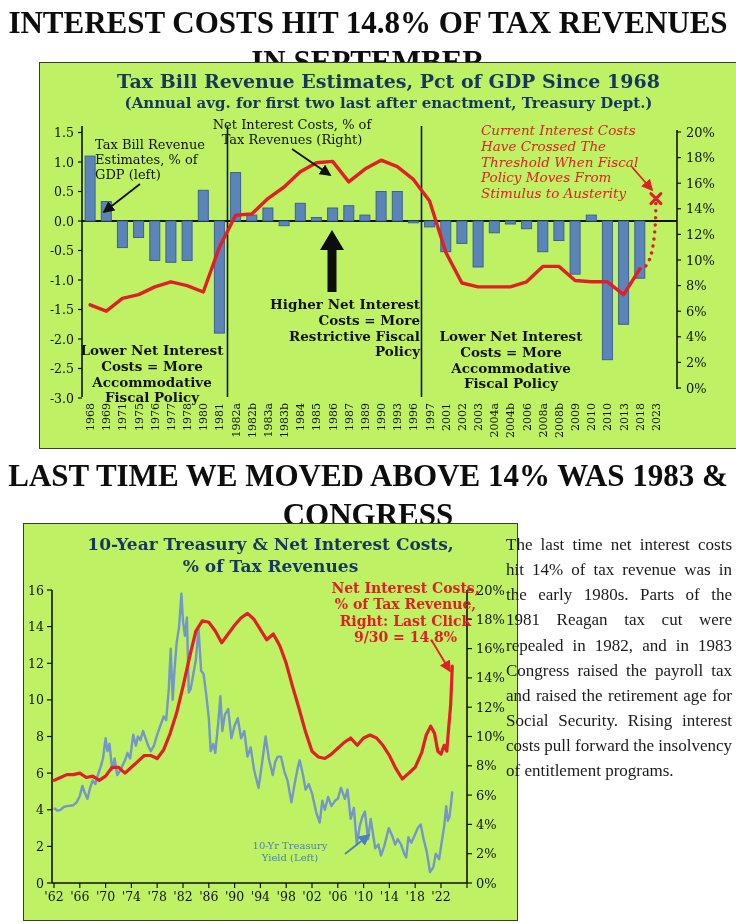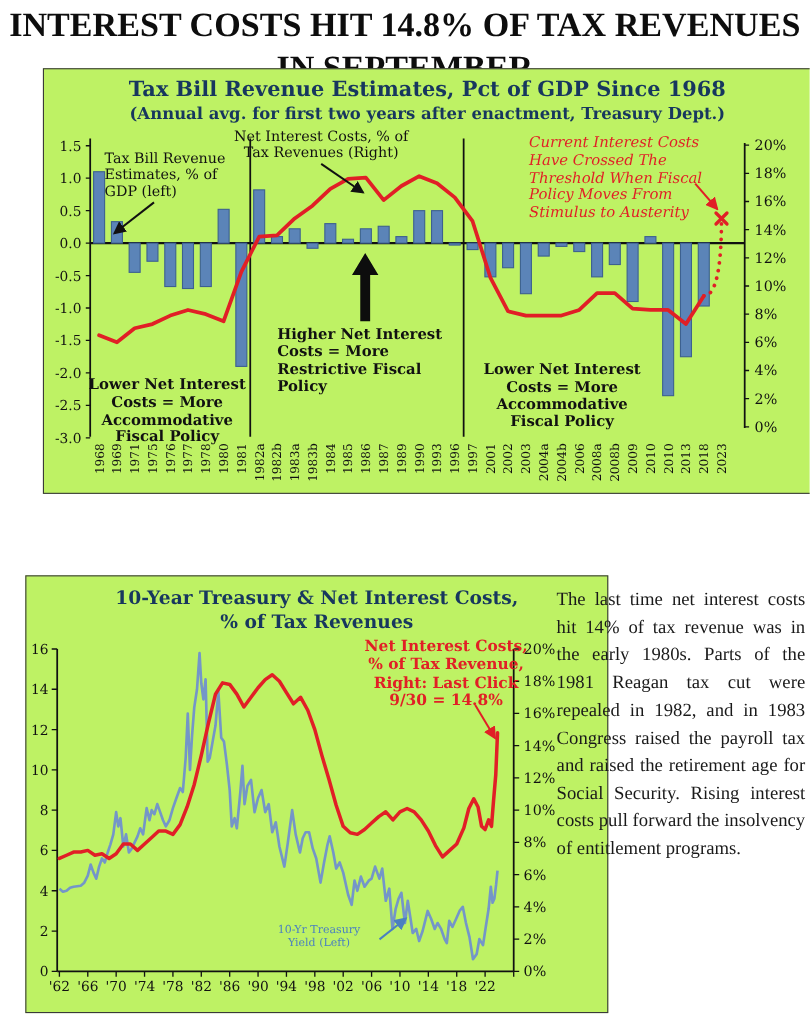--- a/index.html
+++ b/index.html
@@ -21,21 +21,21 @@
 </head>
 <body>
 
 <div class="headline" style="top:4px;">
   <div>INTEREST COSTS HIT 14.8% OF TAX REVENUES</div>
   <div>IN SEPTEMBER</div>
 </div>
 
 <div class="chart-box" style="left:18px;top:62px;width:697px;height:385px;">
   <div class="c-title" style="top:7px;font-size:19px;">Tax Bill Revenue Estimates, Pct of GDP Since 1968</div>
-  <div class="c-title" style="top:31px;font-size:15px;">(Annual avg. for first two years after enactment, Treasury Dept.)</div>
+  <div class="c-title" style="top:31px;font-size:15px;">(Annual avg. for first two last after enactment, Treasury Dept.)</div>
   <svg class="plot" width="697" height="385">
       <defs>
         <marker id="ah1_0" viewBox="0 0 10 10" refX="8.5" refY="5" markerWidth="6.5" markerHeight="6.5" orient="auto-start-reverse">
           <path d="M0,0 L10,5 L0,10 z" fill="#111111"></path>
         </marker>
         <marker id="ah1_1" viewBox="0 0 10 10" refX="8.5" refY="5" markerWidth="6.5" markerHeight="6.5" orient="auto-start-reverse">
           <path d="M0,0 L10,5 L0,10 z" fill="#111111"></path>
         </marker>
         <marker id="ah1_2" viewBox="0 0 10 10" refX="8.5" refY="5" markerWidth="6.5" markerHeight="6.5" orient="auto-start-reverse">
           <path d="M0,0 L10,5 L0,10 z" fill="#e11f26"></path>
@@ -176,38 +176,39 @@
       <div class="ann" style="left: 55px; top: 74px; width: 165px; font-size: 13px; color: rgb(17, 17, 17); text-align: left;">Tax Bill Revenue
 Estimates, % of
 GDP (left)</div>
       <div class="ann" style="left: 167px; top: 54px; width: 170px; font-size: 13px; color: rgb(17, 17, 17); text-align: center;">Net Interest Costs, % of
 Tax Revenues (Right)</div>
       <div class="ann" style="left: 441px; top: 60px; width: 190px; font-size: 13.5px; color: rgb(225, 31, 38); text-align: left; font-weight: 400; font-style: italic;">Current Interest Costs
 Have  Crossed The
 Threshold When Fiscal
 Policy Moves From
 Stimulus to Austerity</div>
-      <div class="ann" style="left: 212px; top: 234px; width: 168px; font-size: 13.5px; color: rgb(17, 17, 17); text-align: left; font-weight: 700;">Higher Net Interest
+      <div class="ann" style="left: 212px; top: 234px; width: 168px; font-size: 13.5px; color: rgb(17, 17, 17); text-align: right; font-weight: 700;">Higher Net Interest
 Costs = More
 Restrictive Fiscal Policy</div>
       <div class="ann" style="left: 32px; top: 280px; width: 160px; font-size: 13.5px; color: rgb(17, 17, 17); text-align: center; font-weight: 700;">Lower Net Interest
 Costs = More
 Accommodative
 Fiscal Policy</div>
       <div class="ann" style="left: 391px; top: 266px; width: 160px; font-size: 13.5px; color: rgb(17, 17, 17); text-align: center; font-weight: 700;">Lower Net Interest
 Costs = More
 Accommodative
 Fiscal Policy</div>
     </div>
 </div>
 
 <div class="headline" style="top:457px;">
+  <div>LAST TIME WE MOVED ABOVE 14% WAS 1983 &amp; CONGRESS</div>
 </div>
 
-<div class="chart-box" style="left:2px;top:523px;width:493px;height:396px;padding-left:35px;">
+<div class="chart-box" style="left:2px;top:523px;width:493px;height:396px;">
   <div class="c-title" style="top:9px;font-size:17px;line-height:1.3;">10-Year Treasury &amp; Net Interest Costs,
 % of Tax Revenues</div>
   <svg class="plot" width="493" height="396">
       <defs>
         <marker id="ah2_0" viewBox="0 0 10 10" refX="8.5" refY="5" markerWidth="6.5" markerHeight="6.5" orient="auto-start-reverse">
           <path d="M0,0 L10,5 L0,10 z" fill="#e11f26"></path>
         </marker>
         <marker id="ah2_1" viewBox="0 0 10 10" refX="8.5" refY="5" markerWidth="6.5" markerHeight="6.5" orient="auto-start-reverse">
           <path d="M0,0 L10,5 L0,10 z" fill="#4a80c0"></path>
         </marker>

